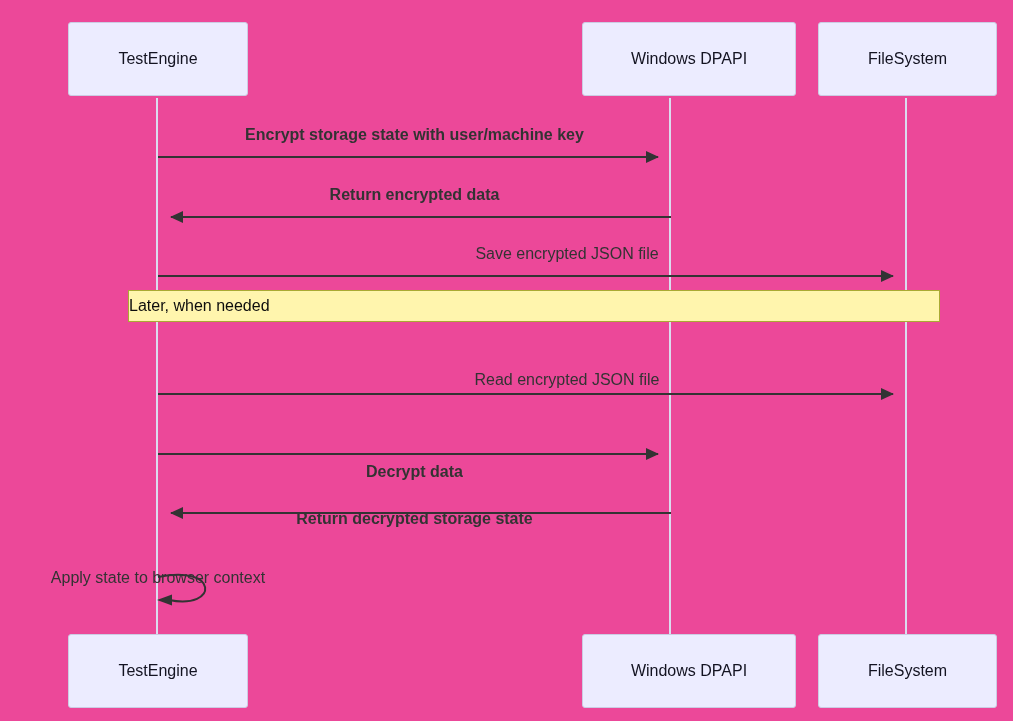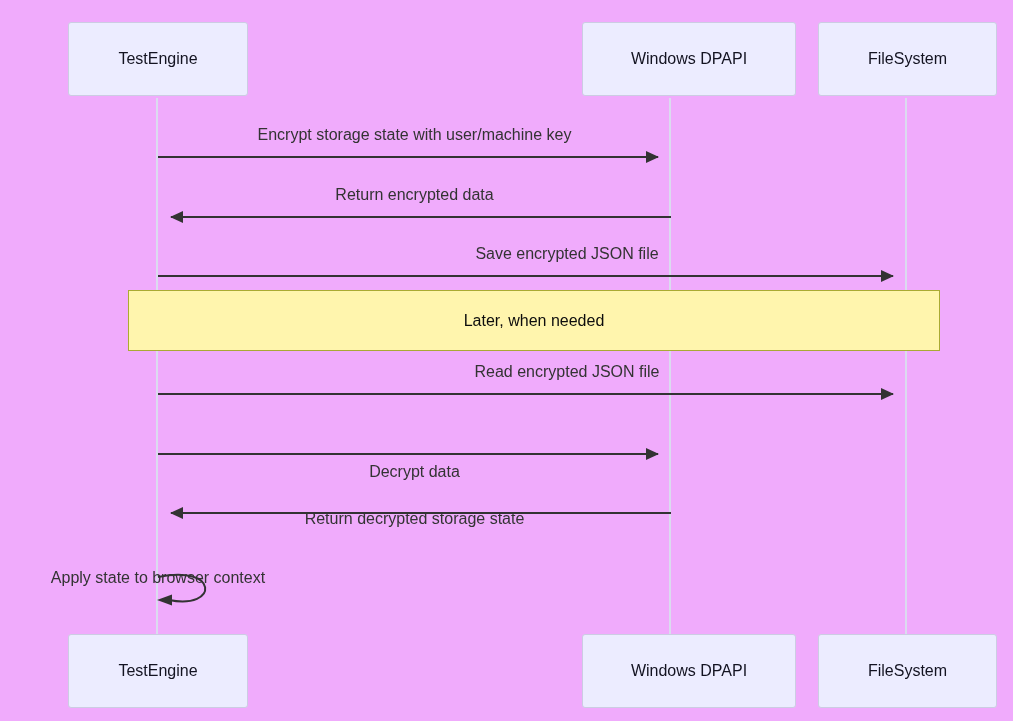--- a/index.html
+++ b/index.html
@@ -5,21 +5,21 @@
   html, body {
     margin: 0;
     padding: 0;
     background: #ffffff;
     font-family: "Liberation Sans", "DejaVu Sans", sans-serif;
   }
   .canvas {
     position: relative;
     width: 1013px;
     height: 721px;
-    background: #f0abfc;
+    background: #ec4899;
     overflow: hidden;
     color: #333333;
   }
 
   
   .actor {
     position: absolute;
     height: 74px;
     background: #ECECFF;
     border: 1px solid #CCCCE3;
@@ -53,21 +53,21 @@
 
   
   .msg-label {
     position: absolute;
     text-align: center;
     font-size: 16px;
     color: #333333;
     z-index: 2;
     white-space: nowrap;
   }
-  .span-te-wd { left: 158px; width: 513px; }
+  .span-te-wd { left: 158px; width: 513px; font-weight: bold; }
   .span-te-fs { left: 158px; width: 748px; margin-left: 35px; }
   .span-self  { left: 8px;   width: 300px; }
 
   
   .arrow {
     position: absolute;
     height: 2px;
     background: #333333;
     z-index: 2;
   }
@@ -94,38 +94,38 @@
   .a1 { left: 158px; width: 500px; top: 156px; }
   .a2 { left: 171px; width: 500px; top: 216px; }
   .a3 { left: 158px; width: 735px; top: 275px; }
   .a4 { left: 158px; width: 735px; top: 393px; }
   .a5 { left: 158px; width: 500px; top: 453px; }
   .a6 { left: 171px; width: 500px; top: 512px; }
 
   .l1 { top: 126px; }
   .l2 { top: 186px; }
   .l3 { top: 245px; }
-  .l4 { top: 363px; }
+  .l4 { top: 371px; }
   .l5 { top: 423px; margin-top: 40px; }
   .l6 { top: 510px; }
   .l7 { top: 541px; margin-top: 28px; }
 
   
   .note {
     position: absolute;
     left: 128px;
     top: 290px;
     width: 812px;
-    height: 61px;
+    height: 32px;
     background: #FFF5AD;
     border: 1px solid #AAAA33;
     box-sizing: border-box;
     display: flex;
     align-items: center;
-    justify-content: center;
+    justify-content: flex-start;
     font-size: 16px;
     color: #0d0d0d;
     z-index: 4;
   }
 
   
   .self-loop {
     position: absolute;
     left: 155px;
     top: 570px;

